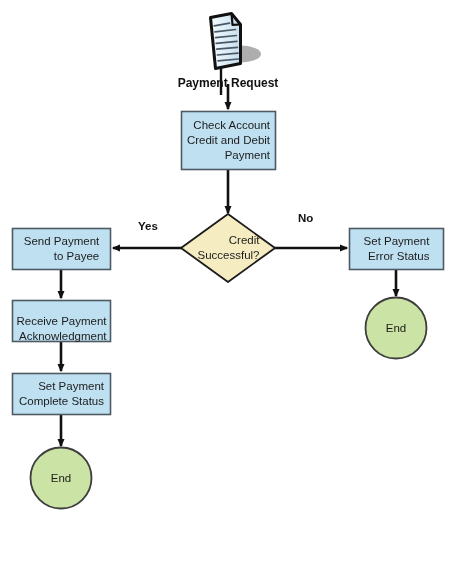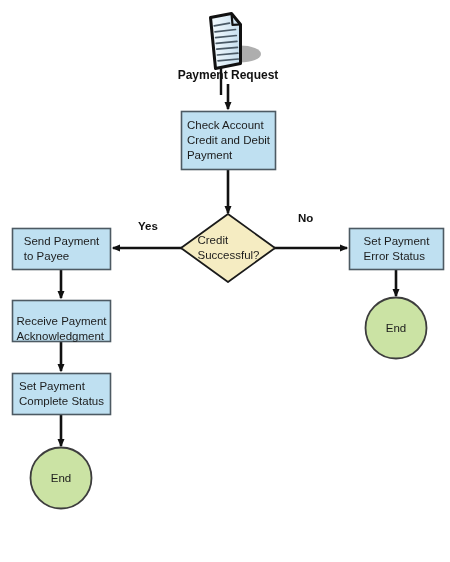--- a/index.html
+++ b/index.html
@@ -22,21 +22,21 @@
     top: 0;
     left: 0;
     width: 450px;
     height: 562px;
   }
   .node-label {
     position: absolute;
     display: flex;
     align-items: center;
     justify-content: center;
-    text-align: left;
+    text-align: right;
     font-family: "Liberation Sans", sans-serif;
     font-size: 11.5px;
     line-height: 15px;
     color: #1c1c1c;
     white-space: pre-line;
     pointer-events: none;
   }
   .edge-label {
     position: absolute;
     font-family: "Liberation Sans", sans-serif;
@@ -46,20 +46,21 @@
     white-space: nowrap;
   }
   .doc-caption {
     position: absolute;
     font-family: "Liberation Sans", sans-serif;
     font-size: 12px;
     font-weight: bold;
     color: #111111;
     white-space: nowrap;
     text-align: center;
+    margin-top: 8px;
   }
 </style>
 </head>
 <body>
 
 <div id="flowchart-canvas">
 
   <svg id="flow-svg" viewBox="0 0 450 562">
     <defs>
       <marker id="arrowhead" markerWidth="9" markerHeight="9" refX="7.2" refY="3.6" orient="auto" markerUnits="userSpaceOnUse">

